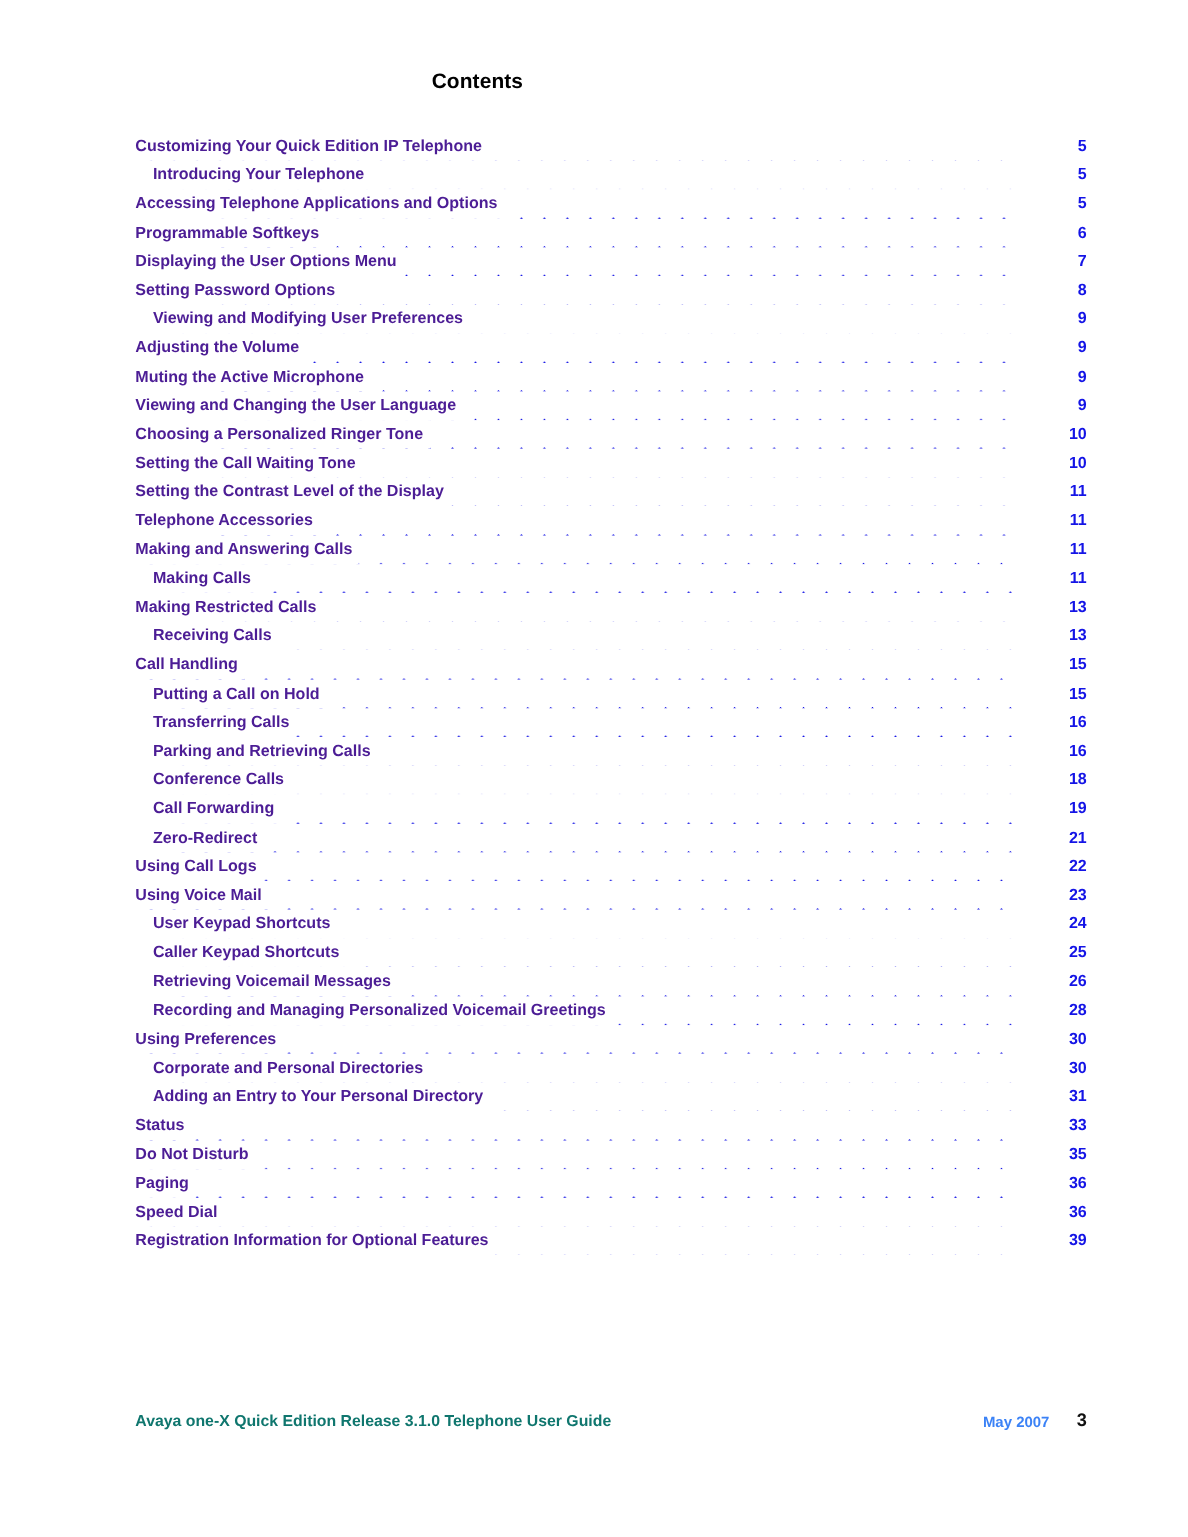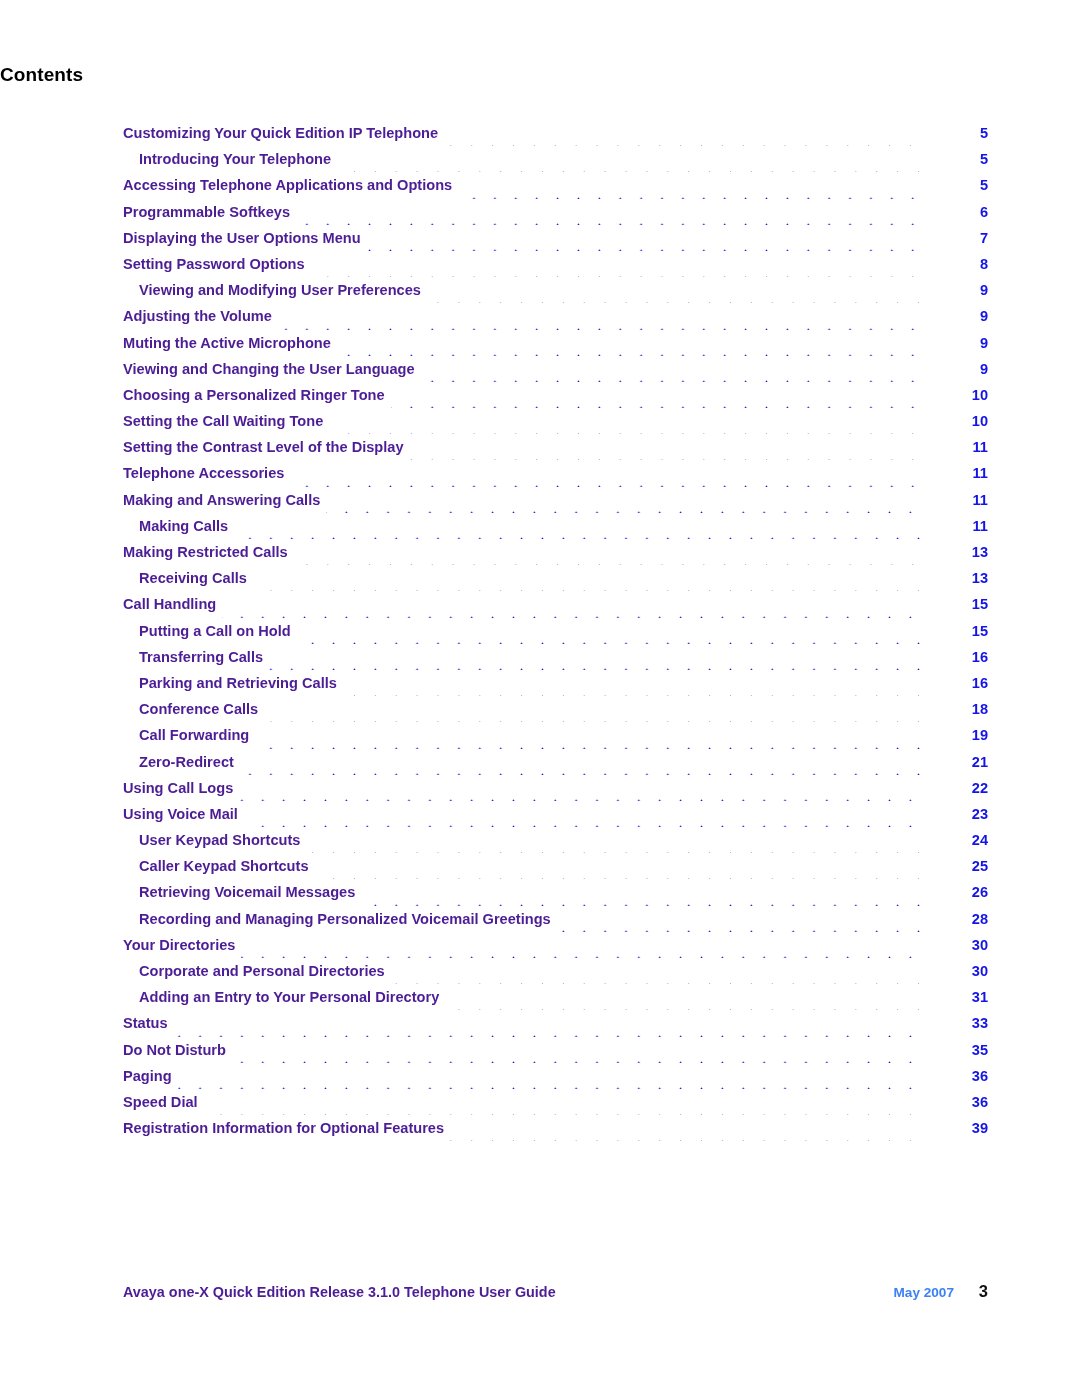--- a/index.html
+++ b/index.html
@@ -22,20 +22,21 @@
     height: 1397px;
     overflow: hidden;
   }
 
   
   .toc-title {
     position: absolute;
     left: 0;
     top: 64px;
     width: 868px;
+    text-align: center;
     font-size: 19px;
     font-weight: bold;
     color: #000000;
     letter-spacing: 0.1px;
   }
 
   
   .toc-list {
     position: absolute;
     left: 123px;
@@ -107,21 +108,21 @@
     top: 1284px;
     width: 865px;
     height: 24px;
   }
   .footer-left {
     position: absolute;
     left: 0;
     top: 0;
     font-size: 14.4px;
     font-weight: bold;
-    color: #4c1d95;
+    color: #0f766e;
     white-space: nowrap;
   }
   .footer-date {
     position: absolute;
     right: 34px;
     top: 1px;
     font-size: 13.6px;
     font-weight: bold;
     color: #3b82f6;
     white-space: nowrap;
@@ -167,21 +168,21 @@
       <div class="toc-row lvl1"><span class="toc-leader"></span><span class="toc-label">Parking and Retrieving Calls</span><span class="toc-page">16</span></div>
       <div class="toc-row lvl1"><span class="toc-leader"></span><span class="toc-label">Conference Calls</span><span class="toc-page">18</span></div>
       <div class="toc-row lvl1"><span class="toc-leader"></span><span class="toc-label">Call Forwarding</span><span class="toc-page">19</span></div>
       <div class="toc-row lvl1"><span class="toc-leader"></span><span class="toc-label">Zero-Redirect</span><span class="toc-page">21</span></div>
       <div class="toc-row lvl0"><span class="toc-leader"></span><span class="toc-label">Using Call Logs</span><span class="toc-page">22</span></div>
       <div class="toc-row lvl0"><span class="toc-leader"></span><span class="toc-label">Using Voice Mail</span><span class="toc-page">23</span></div>
       <div class="toc-row lvl1"><span class="toc-leader"></span><span class="toc-label">User Keypad Shortcuts</span><span class="toc-page">24</span></div>
       <div class="toc-row lvl1"><span class="toc-leader"></span><span class="toc-label">Caller Keypad Shortcuts</span><span class="toc-page">25</span></div>
       <div class="toc-row lvl1"><span class="toc-leader"></span><span class="toc-label">Retrieving Voicemail Messages</span><span class="toc-page">26</span></div>
       <div class="toc-row lvl1"><span class="toc-leader"></span><span class="toc-label">Recording and Managing Personalized Voicemail Greetings</span><span class="toc-page">28</span></div>
-      <div class="toc-row lvl0"><span class="toc-leader"></span><span class="toc-label">Your Directories</span><span class="toc-page">30</span></div>
+      <div class="toc-row lvl0"><span class="toc-leader"></span><span class="toc-label">Using Preferences</span><span class="toc-page">30</span></div>
       <div class="toc-row lvl1"><span class="toc-leader"></span><span class="toc-label">Corporate and Personal Directories</span><span class="toc-page">30</span></div>
       <div class="toc-row lvl1"><span class="toc-leader"></span><span class="toc-label">Adding an Entry to Your Personal Directory</span><span class="toc-page">31</span></div>
       <div class="toc-row lvl0"><span class="toc-leader"></span><span class="toc-label">Status</span><span class="toc-page">33</span></div>
       <div class="toc-row lvl0"><span class="toc-leader"></span><span class="toc-label">Do Not Disturb</span><span class="toc-page">35</span></div>
       <div class="toc-row lvl0"><span class="toc-leader"></span><span class="toc-label">Paging</span><span class="toc-page">36</span></div>
       <div class="toc-row lvl0"><span class="toc-leader"></span><span class="toc-label">Speed Dial</span><span class="toc-page">36</span></div>
       <div class="toc-row lvl0"><span class="toc-leader"></span><span class="toc-label">Registration Information for Optional Features</span><span class="toc-page">39</span></div>
     </div>
 
   <div class="footer">

